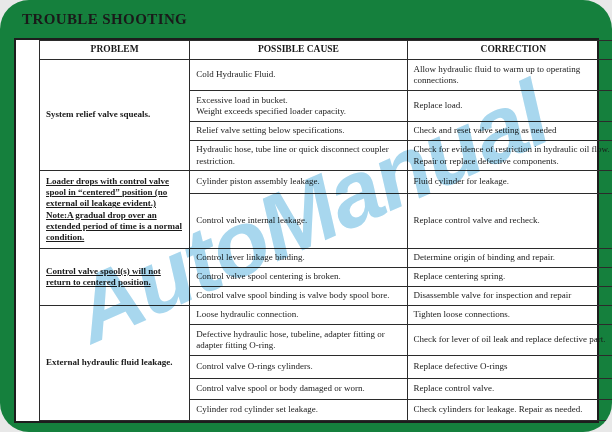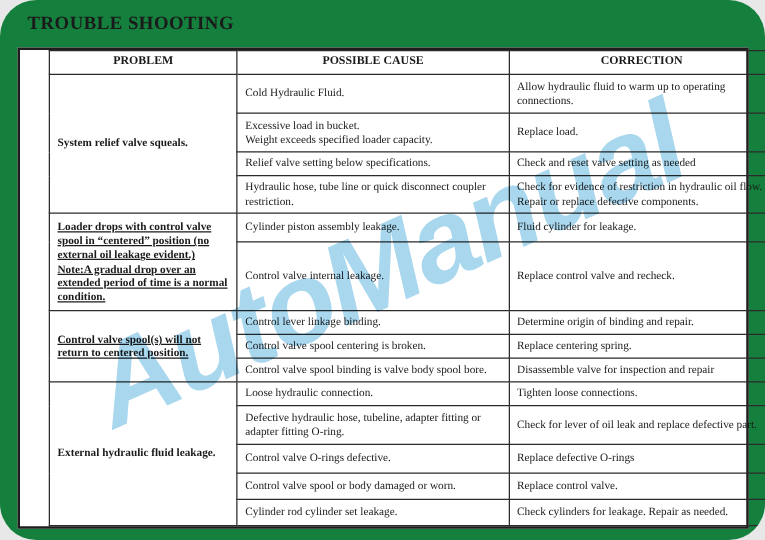--- a/index.html
+++ b/index.html
@@ -148,21 +148,21 @@
           <td class="problem" rowspan="5">External hydraulic fluid leakage.</td>
           <td class="pre">Loose hydraulic connection.</td>
           <td class="pre">Tighten loose connections.</td>
         </tr>
         <tr class="r31">
           <td class="pre">Defective hydraulic hose, tubeline, adapter fitting or
 adapter fitting O-ring.</td>
           <td class="pre">Check for lever of oil leak and replace defective part.</td>
         </tr>
         <tr class="r23">
-          <td class="pre">Control valve O-rings defective.</td>
+          <td class="pre">Control valve O-rings cylinders.</td>
           <td class="pre">Replace defective O-rings</td>
         </tr>
         <tr class="r21">
           <td class="pre">Control valve spool or body damaged or worn.</td>
           <td class="pre">Replace control valve.</td>
         </tr>
         <tr class="r21">
           <td class="pre">Cylinder rod cylinder set leakage.</td>
           <td class="pre">Check cylinders for leakage. Repair as needed.</td>
         </tr>

